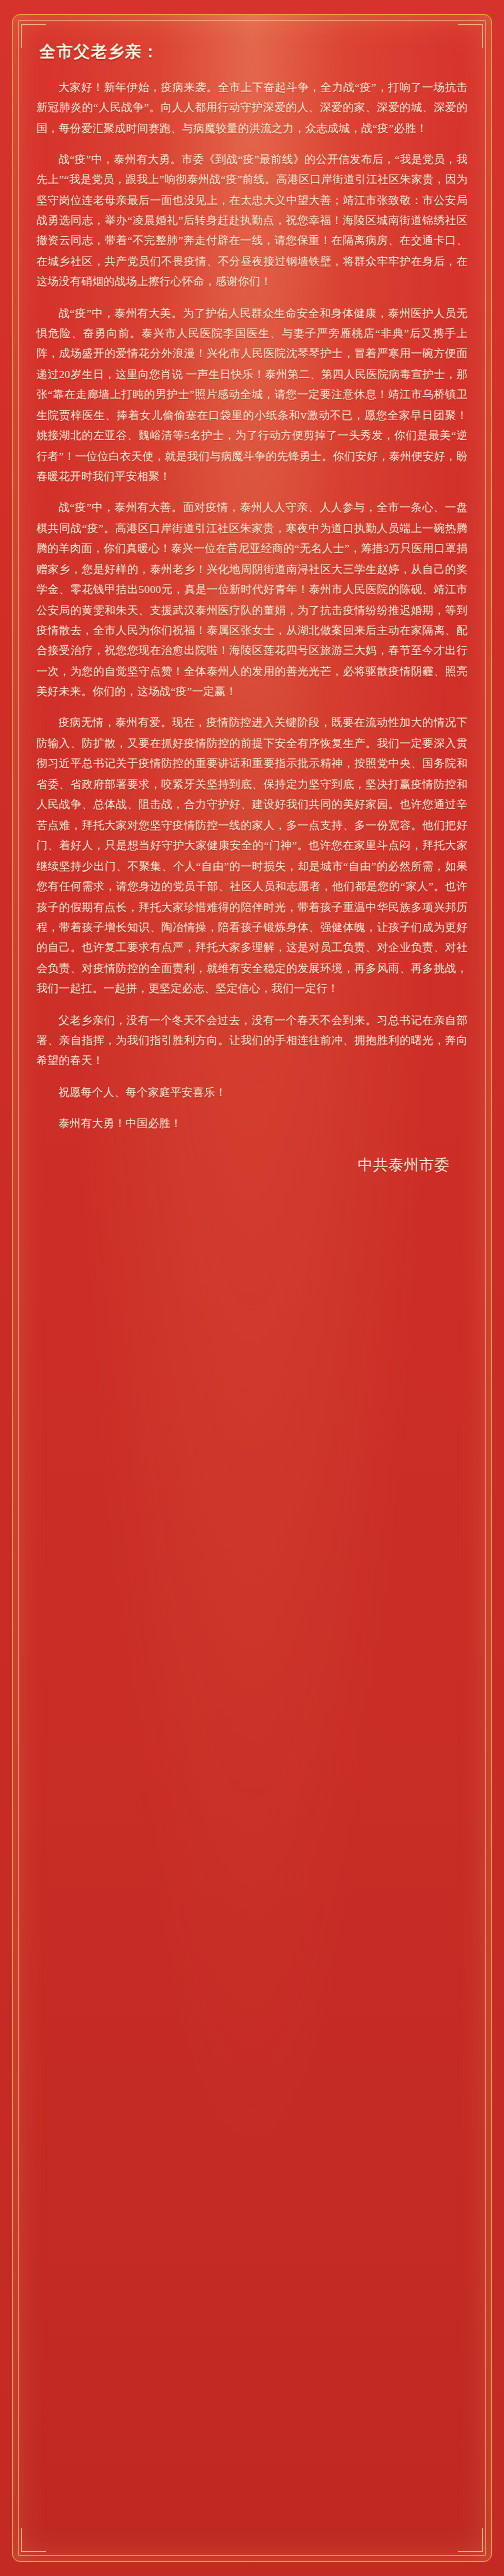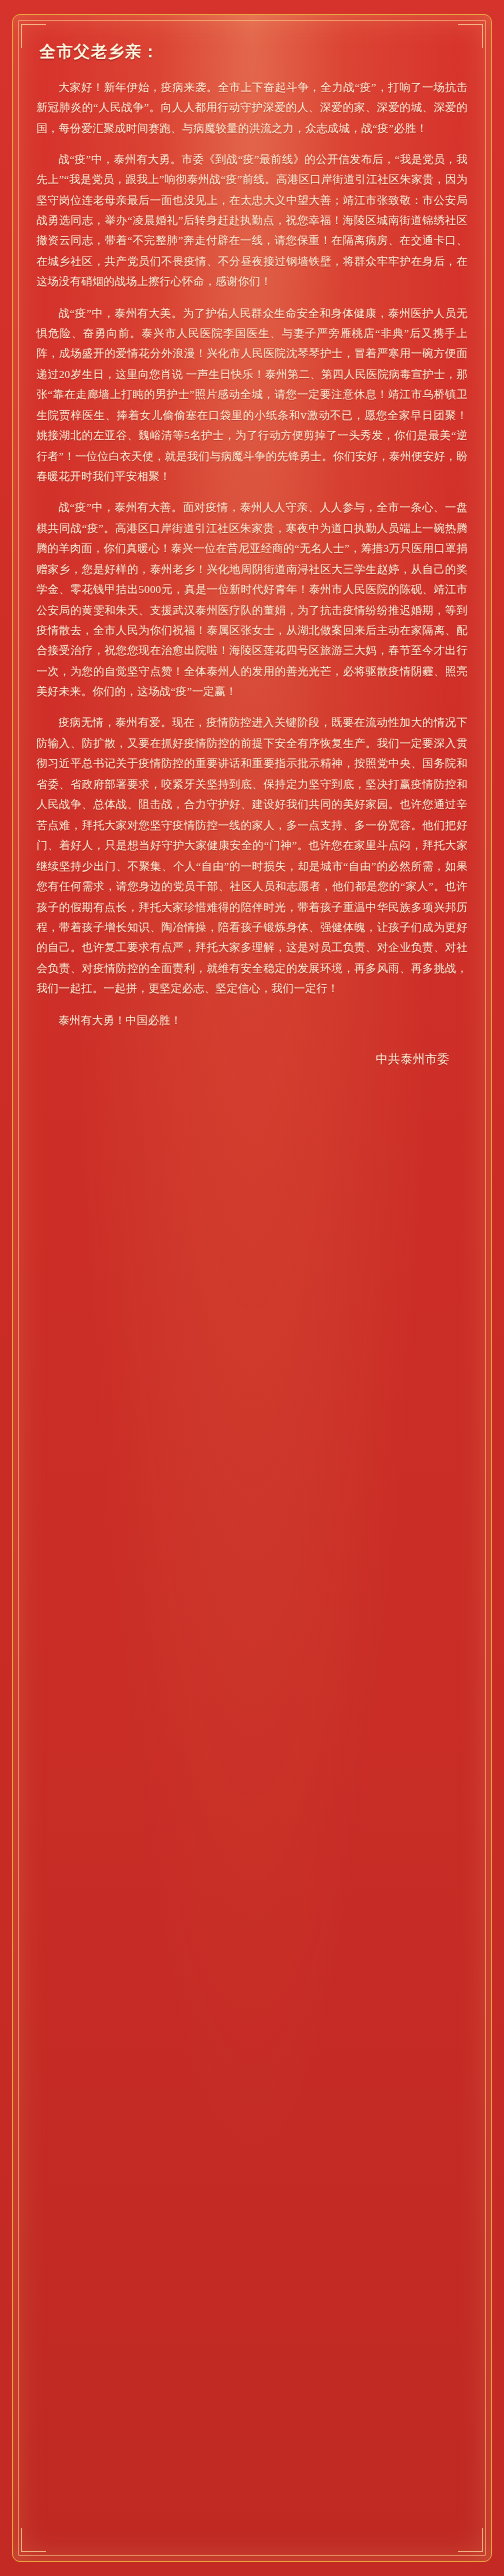--- a/index.html
+++ b/index.html
@@ -59,21 +59,21 @@
     margin: 0 0 10.7px 0;
     text-shadow: 0 0.5px 0.5px rgba(120,20,15,0.35);
     letter-spacing: 0.2px;
   }
   .closing {
     margin-top: 18px;
     text-align: right;
     padding-right: 18px;
   }
   .closing div {
-    font-size: 12px;
+    font-size: 15px;
     line-height: 1.9;
     color: #fff4dd;
     letter-spacing: 0.3px;
     text-shadow: 0 0.5px 0.5px rgba(120,20,15,0.35);
   }
   .corner {
     position: absolute;
     width: 23.6px;
     height: 23.6px;
     border-color: rgba(255, 222, 160, 0.75);
@@ -96,20 +96,22 @@
     <span class="corner bl"></span>
     <span class="corner br"></span>
 
     <h1 class="doc-title">全市父老乡亲：</h1>
 
     <p class="para">大家好！新年伊始，疫病来袭。全市上下奋起斗争，全力战“疫”，打响了一场抗击新冠肺炎的“人民战争”。向人人都用行动守护深爱的人、深爱的家、深爱的城、深爱的国，每份爱汇聚成时间赛跑、与病魔较量的洪流之力，众志成城，战“疫”必胜！</p>
     <p class="para">战“疫”中，泰州有大勇。市委《到战“疫”最前线》的公开信发布后，“我是党员，我先上”“我是党员，跟我上”响彻泰州战“疫”前线。高港区口岸街道引江社区朱家贵，因为坚守岗位连老母亲最后一面也没见上，在太忠大义中望大善；靖江市张致敬：市公安局战勇选同志，举办“凌晨婚礼”后转身赶赴执勤点，祝您幸福！海陵区城南街道锦绣社区撤资云同志，带着“不完整肺”奔走付辟在一线，请您保重！在隔离病房、在交通卡口、在城乡社区，共产党员们不畏疫情、不分昼夜接过钢墙铁壁，将群众牢牢护在身后，在这场没有硝烟的战场上擦行心怀命，感谢你们！</p>
     <p class="para">战“疫”中，泰州有大美。为了护佑人民群众生命安全和身体健康，泰州医护人员无惧危险、奋勇向前。泰兴市人民医院李国医生、与妻子严旁雁桃店“非典”后又携手上阵，成场盛开的爱情花分外浪漫！兴化市人民医院沈琴琴护士，冒着严寒用一碗方便面递过20岁生日，这里向您肖说 一声生日快乐！泰州第二、第四人民医院病毒宣护士，那张“靠在走廊墙上打盹的男护士”照片感动全城，请您一定要注意休息！靖江市乌桥镇卫生院贾梓医生、捧着女儿偷偷塞在口袋里的小纸条和ⅴ激动不已，愿您全家早日团聚！姚接湖北的左亚谷、魏峪清等5名护士，为了行动方便剪掉了一头秀发，你们是最美“逆行者”！一位位白衣天使，就是我们与病魔斗争的先锋勇士。你们安好，泰州便安好，盼春暖花开时我们平安相聚！</p>
     <p class="para">战“疫”中，泰州有大善。面对疫情，泰州人人守亲、人人参与，全市一条心、一盘棋共同战“疫”。高港区口岸街道引江社区朱家贵，寒夜中为道口执勤人员端上一碗热腾腾的羊肉面，你们真暖心！泰兴一位在昔尼亚经商的“无名人士”，筹措3万只医用口罩捐赠家乡，您是好样的，泰州老乡！兴化地周阴街道南浔社区大三学生赵婷，从自己的奖学金、零花钱甲拮出5000元，真是一位新时代好青年！泰州市人民医院的陈砚、靖江市公安局的黄雯和朱天、支援武汉泰州医疗队的董娟，为了抗击疫情纷纷推迟婚期，等到疫情散去，全市人民为你们祝福！泰属区张女士，从湖北做案回来后主动在家隔离、配合接受治疗，祝您您现在治愈出院啦！海陵区莲花四号区旅游三大妈，春节至今才出行一次，为您的自觉坚守点赞！全体泰州人的发用的善光光芒，必将驱散疫情阴霾、照亮美好未来。你们的，这场战“疫”一定赢！</p>
     <p class="para">疫病无情，泰州有爱。现在，疫情防控进入关键阶段，既要在流动性加大的情况下防输入、防扩散，又要在抓好疫情防控的前提下安全有序恢复生产。我们一定要深入贯彻习近平总书记关于疫情防控的重要讲话和重要指示批示精神，按照党中央、国务院和省委、省政府部署要求，咬紧牙关坚持到底、保持定力坚守到底，坚决打赢疫情防控和人民战争、总体战、阻击战，合力守护好、建设好我们共同的美好家园。也许您通过辛苦点难，拜托大家对您坚守疫情防控一线的家人，多一点支持、多一份宽容。他们把好门、着好人，只是想当好守护大家健康安全的“门神”。也许您在家里斗点闷，拜托大家继续坚持少出门、不聚集、个人“自由”的一时损失，却是城市“自由”的必然所需，如果您有任何需求，请您身边的党员干部、社区人员和志愿者，他们都是您的“家人”。也许孩子的假期有点长，拜托大家珍惜难得的陪伴时光，带着孩子重温中华民族多项兴邦历程，带着孩子增长知识、陶冶情操，陪看孩子锻炼身体、强健体魄，让孩子们成为更好的自己。也许复工要求有点严，拜托大家多理解，这是对员工负责、对企业负责、对社会负责、对疫情防控的全面责利，就维有安全稳定的发展环境，再多风雨、再多挑战，我们一起扛。一起拼，更坚定必志、坚定信心，我们一定行！</p>
+    <p class="para">父老乡亲们，没有一个冬天不会过去，没有一个春天不会到来。习总书记在亲自部署、亲自指挥，为我们指引胜利方向。让我们的手相连往前冲、拥抱胜利的曙光，奔向希望的春天！</p>
+    <p class="para">祝愿每个人、每个家庭平安喜乐！</p>
     <p class="para">泰州有大勇！中国必胜！</p>
 
     <div class="closing">
       <div>中共泰州市委</div>
     </div>
   </div>
 </div>
 
 
 </body></html>

